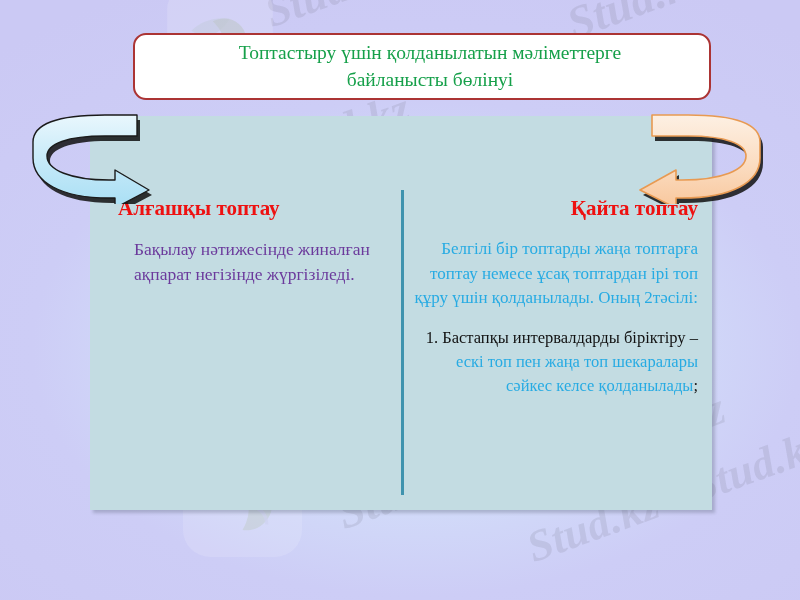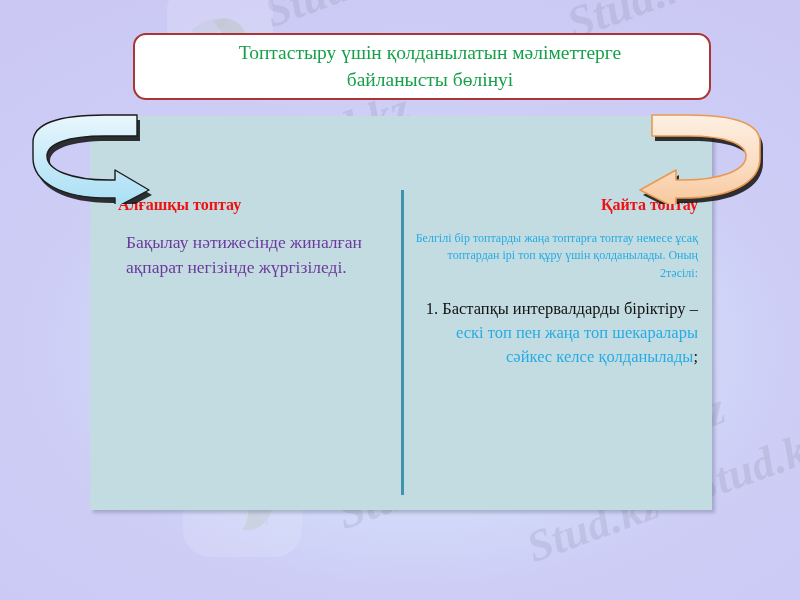--- a/index.html
+++ b/index.html
@@ -94,33 +94,33 @@
   .column {
     position: absolute;
     z-index: 5;
   }
   #col-left  { left: 118px; top: 196px; width: 268px; }
   #col-right { left: 413px; top: 196px; width: 285px; text-align: right; }
 
   .col-heading {
     color: #ee1111;
     font-weight: bold;
-    font-size: 16px;
+    font-size: 21px;
     margin: 0 0 16px 0;
     font-family: "Liberation Serif", "DejaVu Serif", serif;
   }
   .body-purple {
     color: #6b3a9c;
     font-size: 17.5px;
     line-height: 1.42;
-    margin: 8px;
+    margin: 16px;
   }
   .body-blue {
     color: #27abe3;
-    font-size: 12px;
+    font-size: 17px;
     line-height: 1.45;
     margin: 12px 0 15px 0;
   }
   .body-item {
     font-size: 16.5px;
     line-height: 1.45;
     margin: 0 0 15px 0;
     color: #27abe3;
   }
   .dark {

